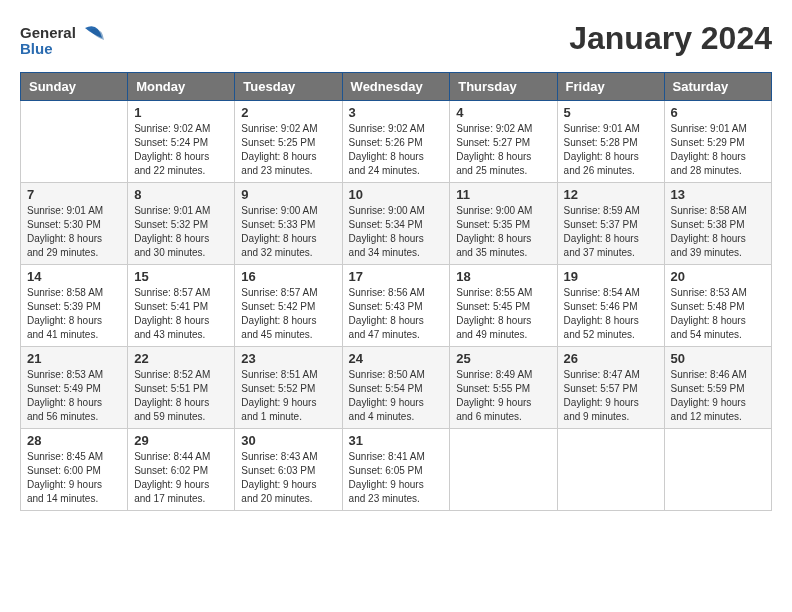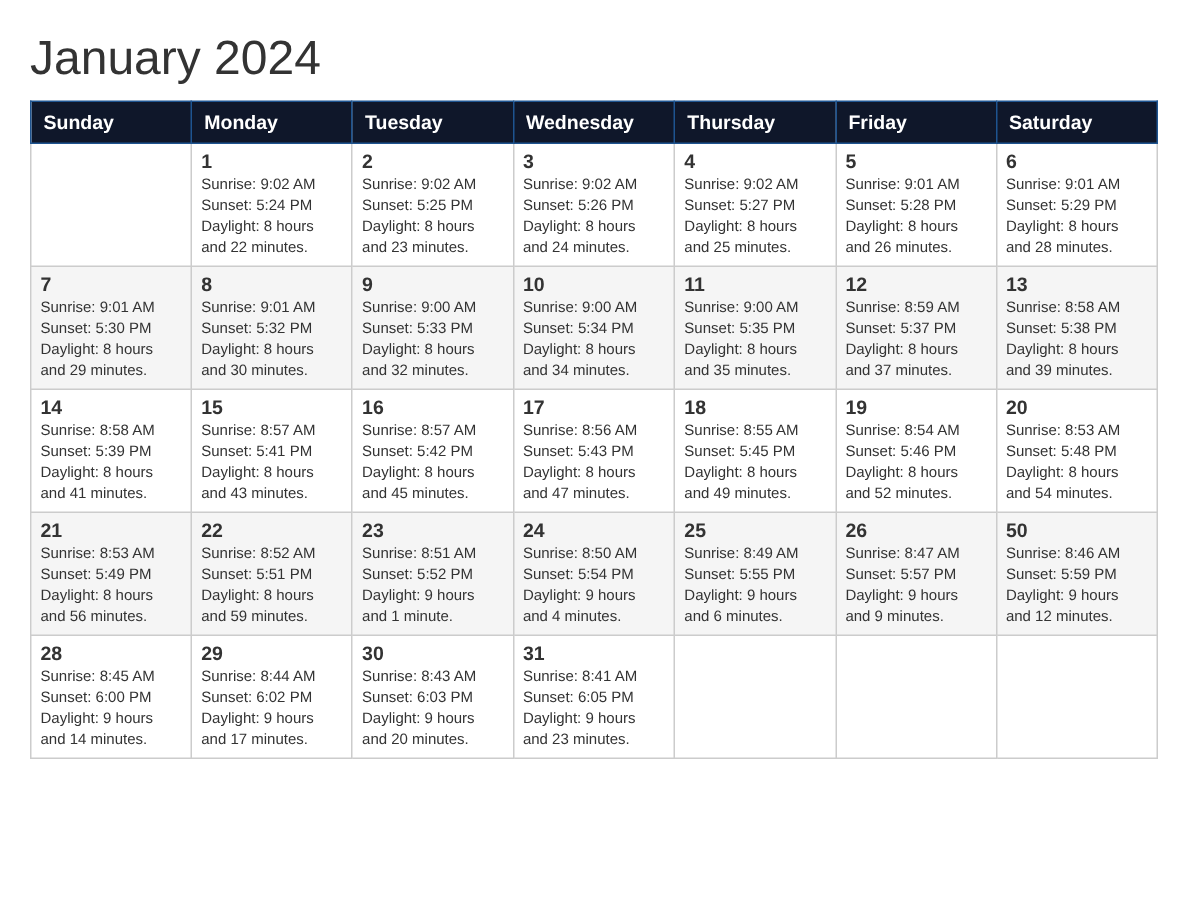--- a/index.html
+++ b/index.html
@@ -19,34 +19,34 @@
     .logo {
       display: flex;
       align-items: center;
       gap: 4px;
     }
     .title-section {
       text-align: right;
     }
     .month-title {
       font-size: 32px;
-      font-weight: normal;
+      font-weight: bold;
       color: #333;
     }
     .location-title {
       font-size: 14px;
       color: #555;
     }
     .calendar-table {
       width: 100%;
       border-collapse: collapse;
       border: 1px solid #ccc;
     }
     .calendar-table th {
-      background-color: #0f172a;
+      background-color: #737373;
       color: white;
       text-align: left;
       padding: 6px 8px;
       font-size: 13px;
       border: 1px solid #1e5490;
     }
     .calendar-table td {
       border: 1px solid #ccc;
       vertical-align: top;
       padding: 4px 6px;
@@ -70,20 +70,28 @@
       line-height: 1.4;
     }
     .empty-cell {
       background: #fff !important;
     }
   </style>
 </head>
 <body>
 
 <div class="header-section">
+  <div class="logo">
+  <svg width="90" height="42" viewBox="0 0 90 42" xmlns="http://www.w3.org/2000/svg">
+    <text x="0" y="18" font-size="15" font-weight="bold" fill="#333" font-family="Arial">General</text>
+    <path d="M65 8 Q78 2 82 18 Q72 14 65 8Z" fill="#2a6bb0"></path>
+    <path d="M70 10 Q82 6 84 20 Q75 17 70 10Z" fill="#1a5a9a" opacity="0.5"></path>
+    <text x="0" y="34" font-size="15" font-weight="bold" fill="#2a6bb0" font-family="Arial">Blue</text>
+  </svg>
+</div>
   <div class="title-section">
     <div class="month-title">January 2024</div>
   </div>
 </div>
 
 <table class="calendar-table">
   <thead>
     <tr>
     <th>Sunday</th>
         <th>Monday</th>

